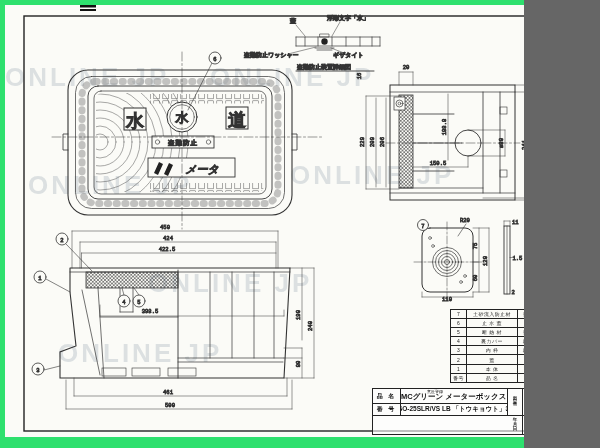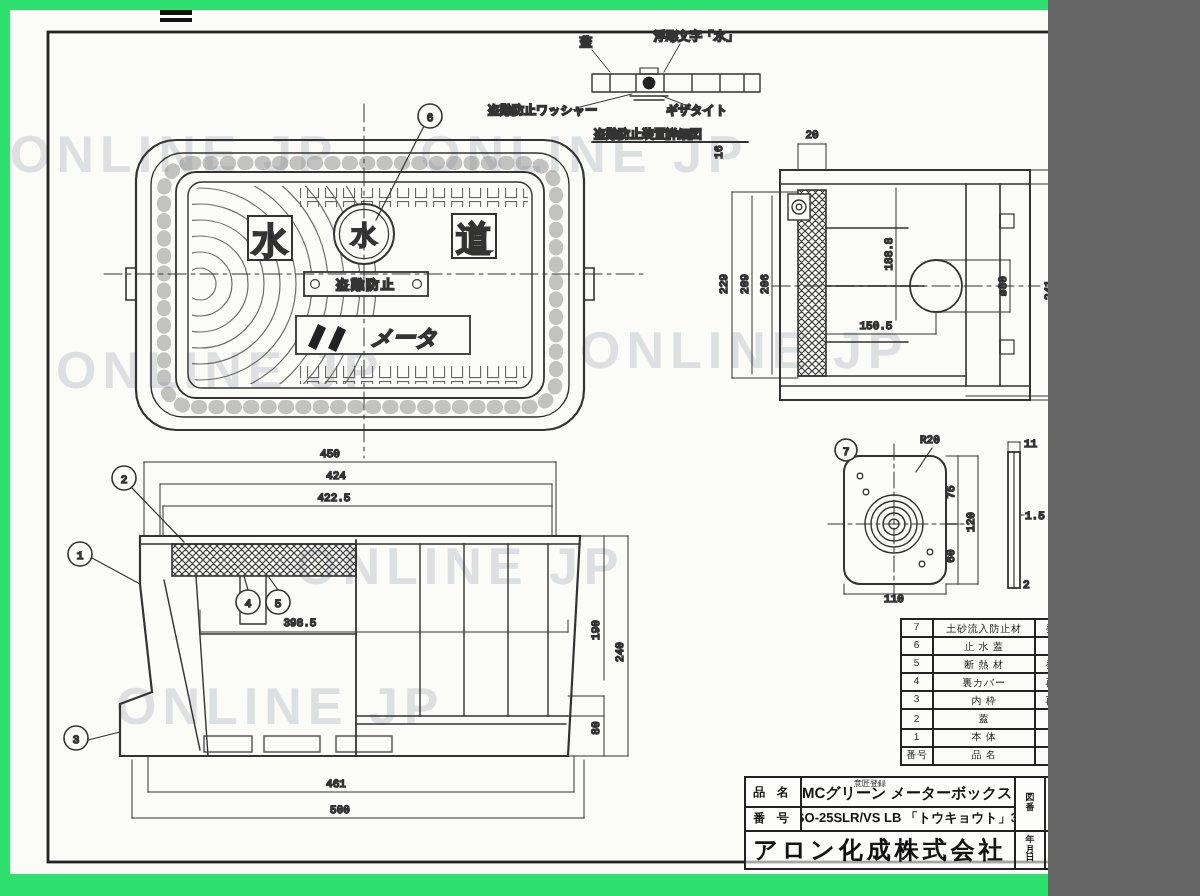--- a/index.html
+++ b/index.html
@@ -286,21 +286,20 @@
   </div>
 
   <div class="tblock">
     <div class="tb lab" style="left:0;top:0;width:28px;height:15px;border-right:1px solid #222;border-bottom:1px solid #222;">品 名</div>
     <div class="tb" style="left:28px;top:0;width:107px;height:15px;border-right:1px solid #222;border-bottom:1px solid #222;">
       <span style="position:absolute;left:26px;top:0;font-size:4px;">意匠登録</span>
       <span style="position:absolute;left:0;right:0;bottom:1px;text-align:center;font-size:7.5px;font-weight:bold;">MCグリーン  メーターボックス  3号</span>
     </div>
     <div class="tb lab" style="left:0;top:15px;width:28px;height:12px;border-right:1px solid #222;border-bottom:1px solid #222;">番 号</div>
     <div class="tb" style="left:28px;top:15px;width:107px;height:12px;border-right:1px solid #222;border-bottom:1px solid #222;font-size:6.5px;font-weight:bold;">MSO-25SLR/VS LB 「トウキョウト」3号</div>
-    <div class="tb" style="left:0;top:27px;width:135px;height:18px;border-right:1px solid #222;font-size:12px;font-weight:bold;letter-spacing:2px;">アロン化成株式会社</div>
     <div class="tb vlab" style="left:135px;top:0;width:15px;height:27px;border-right:1px solid #222;border-bottom:1px solid #222;">
         <div>図</div>
         <div>番</div>
       </div>
     <div class="tb co" style="left:150px;top:0;width:65px;height:27px;border-bottom:1px solid #222;">AGRK2500014</div>
     <div class="tb vlab" style="left:135px;top:27px;width:15px;height:18px;border-right:1px solid #222;">
         <div>年</div>
         <div>月</div>
         <div>日</div>
       </div>

